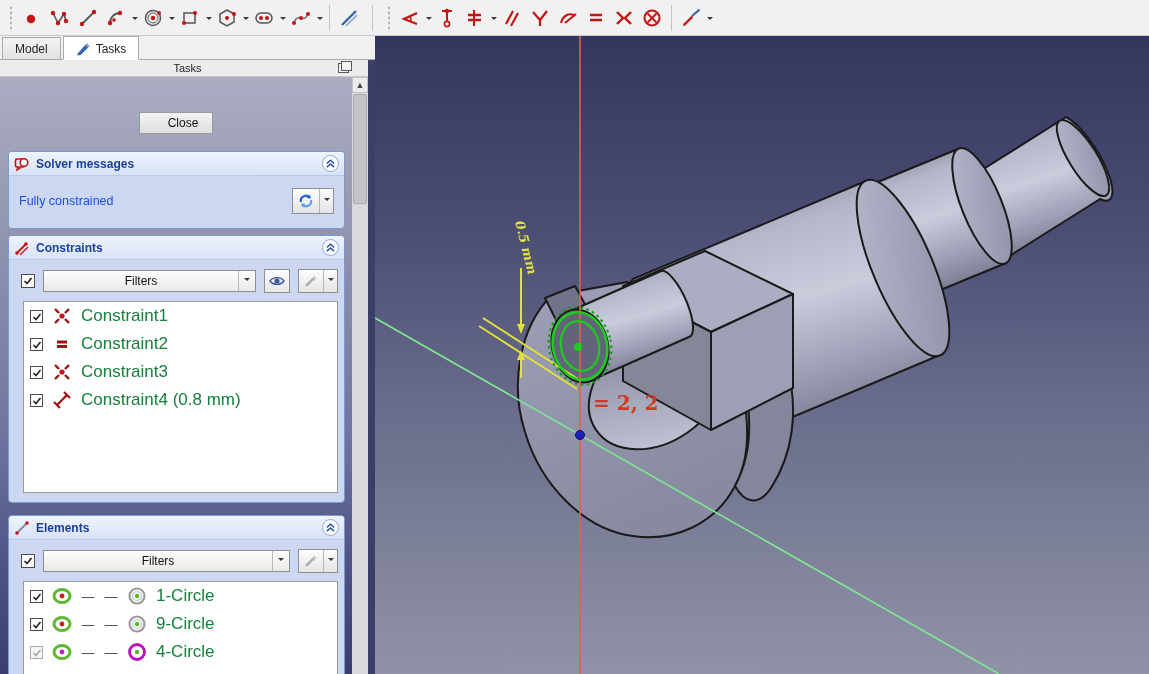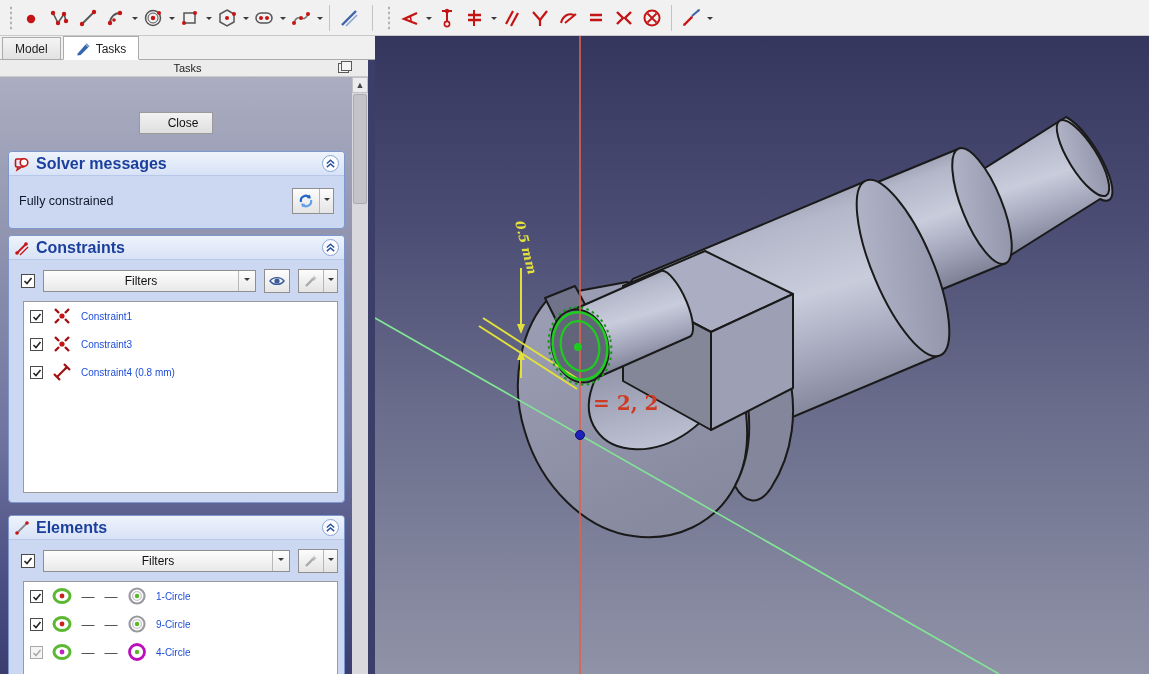--- a/index.html
+++ b/index.html
@@ -44,28 +44,28 @@
   .splitter { position:absolute; left:368px; top:0px; width:7px; height:614px; background:#3b3e69; }
 
   .close-btn { position:absolute; left:139px; top:35px; width:74px; height:22px;
     background:linear-gradient(#f2f2f2,#dfdfdf); border:1px solid #9a9a9a; font-size:12px;
     font-family:"Liberation Sans",sans-serif; color:#111;padding-left:14px; }
 
   .section { position:absolute; left:8px; width:337px; border:1px solid #7d97cf; border-radius:4px;
     background:#ccd7f1; overflow:hidden; }
   .sec-head { height:24px; display:flex; align-items:center; padding:0 5px; gap:6px;
     background:linear-gradient(#eef3fc,#d8e2f7); border-bottom:1px solid #b9c8e8; }
-  .sec-title { color:#1a3f9d; font-weight:bold; font-size:16px; flex:1; }
+  .sec-title { color:#1a3f9d; font-weight:bold; font-size:12px; flex:1; }
   .sec-head svg.hicon { width:16px; height:16px; }
   .collapse { width:17px; height:17px; border-radius:50%; background:#fdfdff; border:1px solid #8aa4d6;
     display:flex; align-items:center; justify-content:center; }
   .collapse svg { width:11px; height:11px; }
 
   .solver-body { padding:12px 10px 14px 10px; display:flex; align-items:center; }
-  .solver-status { color:#0f172a; font-size:12.5px; flex:1; }
+  .solver-status { color:#1d4ed8; font-size:12.5px; flex:1; }
   .split-btn { display:flex; border:1px solid #8f8f8f; background:linear-gradient(#fcfcfc,#e4e4e4); height:26px; }
   .split-main { width:26px; display:flex; align-items:center; justify-content:center; }
   .split-main svg { width:18px; height:18px; }
   .split-arrow { width:14px; border-left:1px solid #b5b5b5; display:flex; align-items:center; justify-content:center; }
 
   .filter-row { display:flex; align-items:center; gap:8px; padding:9px 6px 8px 12px; }
   .cbx { width:14px; height:14px; background:#fff; border:1px solid #4a4a4a; position:relative; flex:none; }
   .cbx svg, .cbx-s svg { position:absolute; left:1px; top:1px; width:10px; height:10px; }
   .cbx-s { width:13px; height:13px; background:#fff; border:1px solid #4a4a4a; position:relative; flex:none; }
   .cbx-s.disabled { border-color:#a9a9a9; background:#f5f5f5; }
@@ -75,21 +75,21 @@
   .combo-arrow { width:17px; height:100%; border-left:1px solid #b9b9b9; display:flex; align-items:center; justify-content:center; }
   .sq-btn { width:26px; height:24px; border:1px solid #8f8f8f; background:linear-gradient(#fdfdfd,#e6e6e6);
     display:flex; align-items:center; justify-content:center; flex:none; }
   .sq-btn svg { width:18px; height:18px; }
   .split-btn.small { height:24px; }
   .split-btn.small .split-main { width:24px; }
 
   .listbox { margin:0 6px 8px 14px; background:#fff; border:1px solid #9a9a9a; overflow:hidden; }
   .lrow { display:flex; align-items:center; gap:9px; height:28px; padding:0 6px; }
   .lrow svg.licon { width:20px; height:20px; flex:none; }
-  .lrow .llabel { font-size:10px; color:#1d4ed8; }
+  .lrow .llabel { font-size:17px; color:#15803d; }
   .dash { color:#3c3c3c; font-size:13px; width:14px; text-align:center; flex:none; }
 
   
   .viewport { position:absolute; left:375px; top:36px; width:774px; height:638px;
     background:linear-gradient(180deg,#34365e 0%, #4b4d74 30%, #6b6e8c 60%, #9093a7 100%); }
   .viewport svg { position:absolute; left:0; top:0; }
   text.coordlbl { font-family:"DejaVu Serif", serif; font-weight:bold; font-size:20px; }
   text.dimlbl { font-family:"DejaVu Serif", serif; font-style:italic; font-weight:bold; font-size:13px; }
 </style>
 </head>
@@ -357,20 +357,31 @@
             <span class="cbx-s">
                 <svg viewBox="0 0 10 10">
                   <path d="M1.5 5 L4 7.5 L8.5 2" fill="none" stroke="#222" stroke-width="1.6"></path>
                 </svg>
               </span>
             <svg class="licon" viewBox="0 0 20 20">
               <path d="M3 3 L7 7 M17 3 L13 7 M3 17 L7 13 M17 17 L13 13" stroke="#a01212" stroke-width="2.4"></path>
                 <circle cx="10" cy="10" r="2.6" fill="#c41414"></circle>
             </svg>
             <span class="llabel">Constraint1</span>
+          </div>
+          <div class="lrow">
+            <span class="cbx-s">
+                <svg viewBox="0 0 10 10">
+                  <path d="M1.5 5 L4 7.5 L8.5 2" fill="none" stroke="#222" stroke-width="1.6"></path>
+                </svg>
+              </span>
+            <svg class="licon" viewBox="0 0 20 20">
+              <path d="M5 8 L15 8 M5 12.5 L15 12.5" stroke="#a01212" stroke-width="2.8"></path>
+            </svg>
+            <span class="llabel">Constraint2</span>
           </div>
           <div class="lrow">
             <span class="cbx-s">
                 <svg viewBox="0 0 10 10">
                   <path d="M1.5 5 L4 7.5 L8.5 2" fill="none" stroke="#222" stroke-width="1.6"></path>
                 </svg>
               </span>
             <svg class="licon" viewBox="0 0 20 20">
               <path d="M3 3 L7 7 M17 3 L13 7 M3 17 L7 13 M17 17 L13 13" stroke="#a01212" stroke-width="2.4"></path>
                 <circle cx="10" cy="10" r="2.6" fill="#c41414"></circle>

